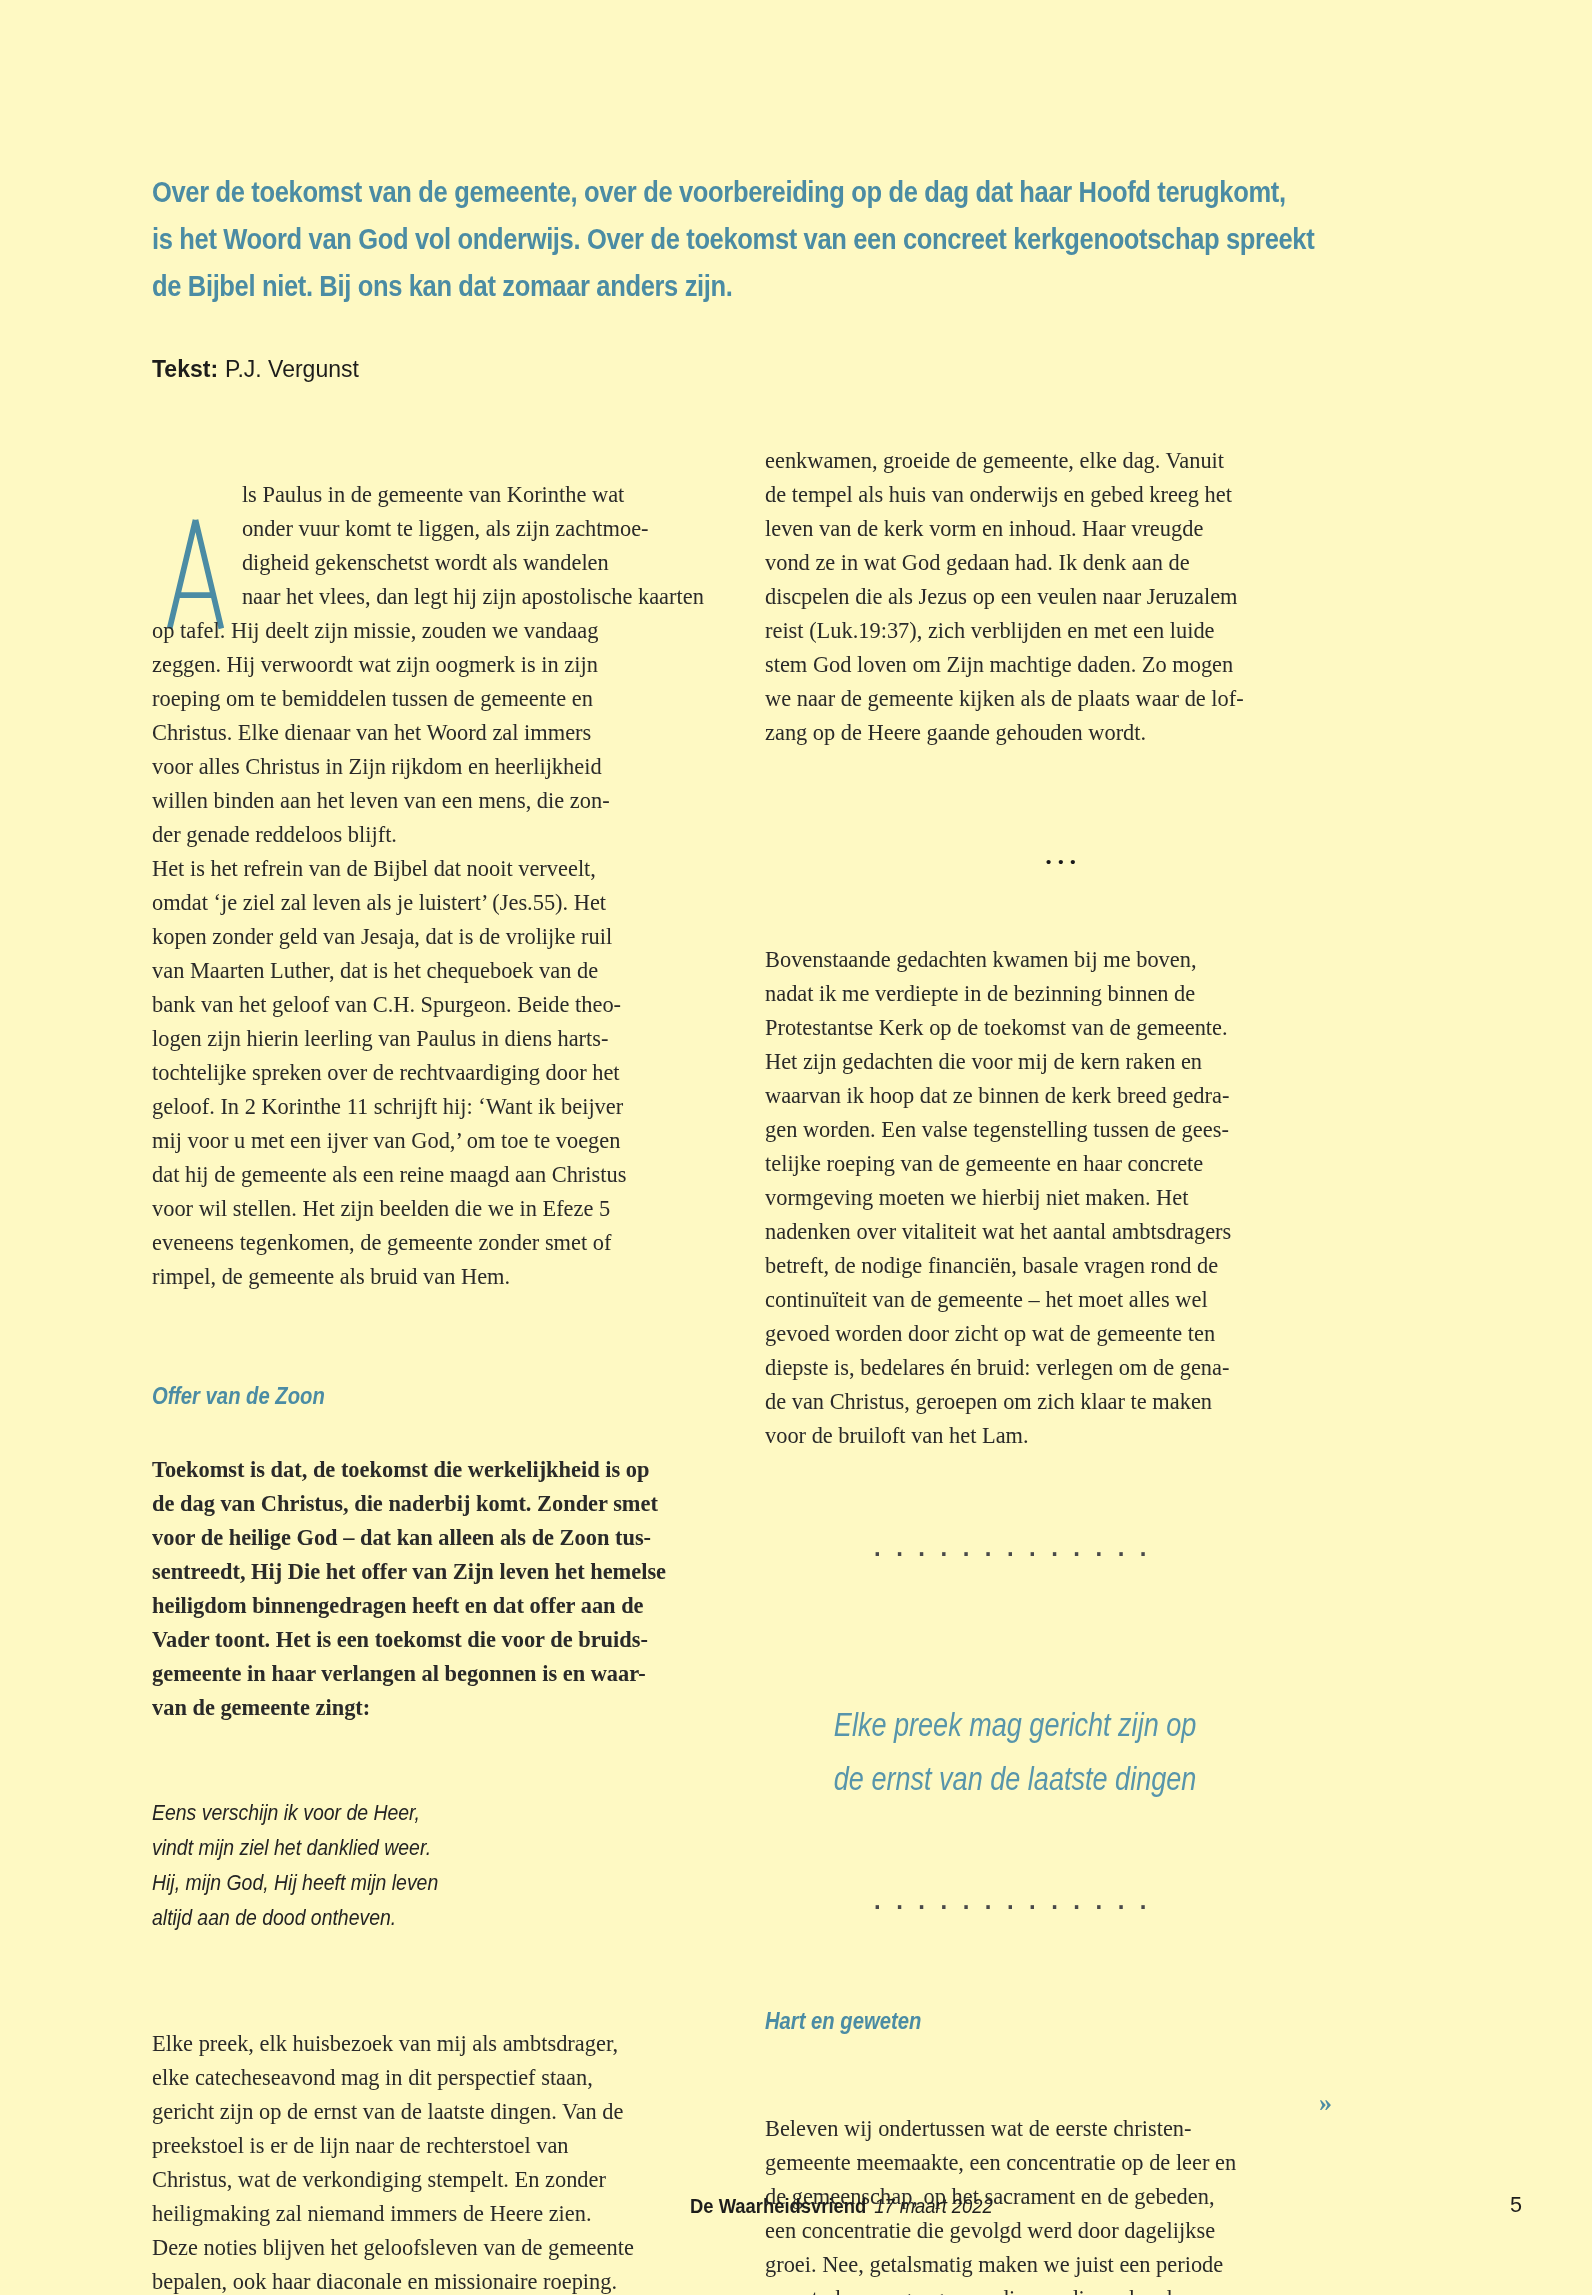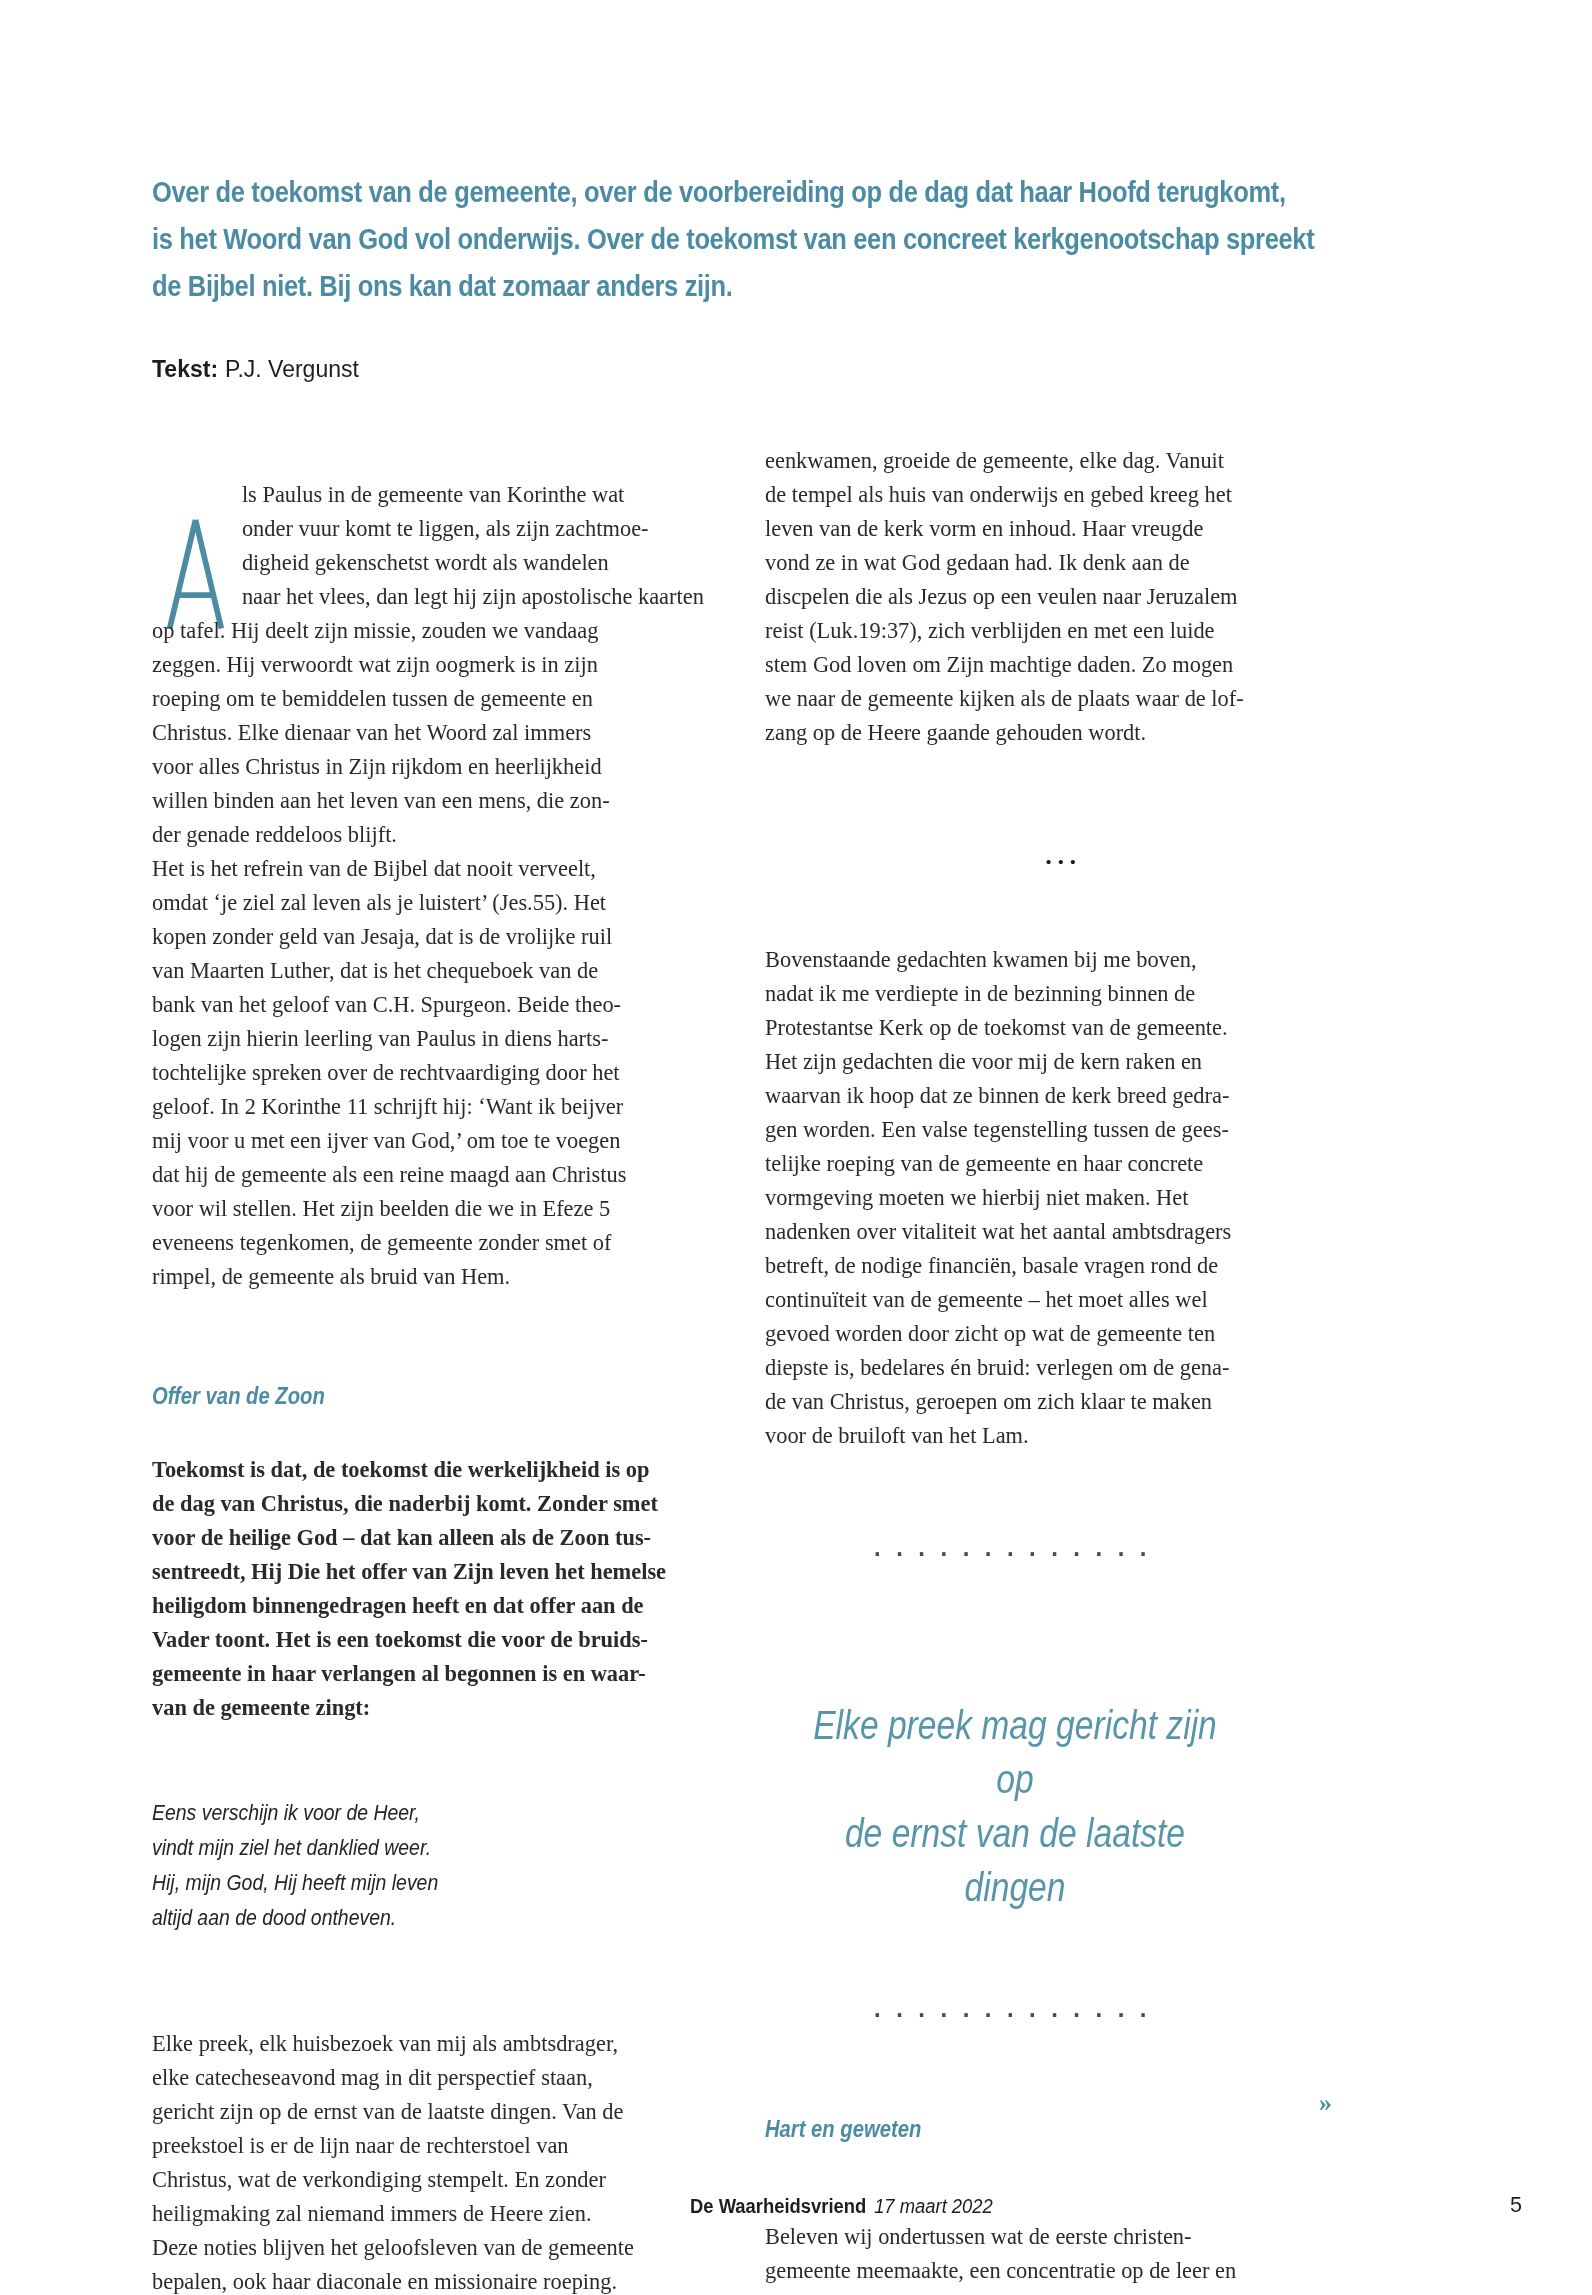--- a/index.html
+++ b/index.html
@@ -1,19 +1,19 @@
 <!DOCTYPE html>
 <html style="font-size:14px"><head>
 <meta charset="utf-8">
 <style>
   html,body{margin:0;padding:0;background:#e8e8e8;}
   .page{
     position:relative;
     width:1592px;height:2295px;
-    background:#ffffff;
+    background:#fef9c3;
     margin:0 auto;
     overflow:hidden;
     font-family:"Liberation Serif", serif;
     color:#2a2a29;
   }
   
   .intro{
     position:absolute;left:152px;top:169px;width:1415px;
     font-family:"Liberation Sans", sans-serif;
     font-weight:bold;font-size:29px;line-height:47px;
@@ -74,21 +74,21 @@
     margin-top:15.5px;height:24px;line-height:24px;text-align:center;
     font-family:"DejaVu Sans Mono", monospace;
     font-weight:bold;font-size:21px;letter-spacing:9.5px;
     color:#4a4a4a;white-space:nowrap;
   }
   .rule-indent{padding-right:95px;}
   .pull-quote{
     margin-top:15.5px;text-align:center;
     font-family:"Liberation Sans", sans-serif;
     font-style:italic;font-weight:normal;
-    font-size:41px;line-height:54px;color:#5795ab;
+    font-size:33px;line-height:54px;color:#5795ab;
     white-space:pre-line;padding-right:95px;
   }
   .pull-quote .inner{display:inline-block;transform:scaleX(0.82);transform-origin:50% 0;white-space:pre-line;}
   .p-beleven{margin-top:5.2px;line-height:34px;}
   .continuation{
     position:absolute;left:1319px;top:2088px;
     font-family:"Liberation Serif", serif;
     font-weight:bold;font-size:26px;color:#4b8ca4;
   }
   

